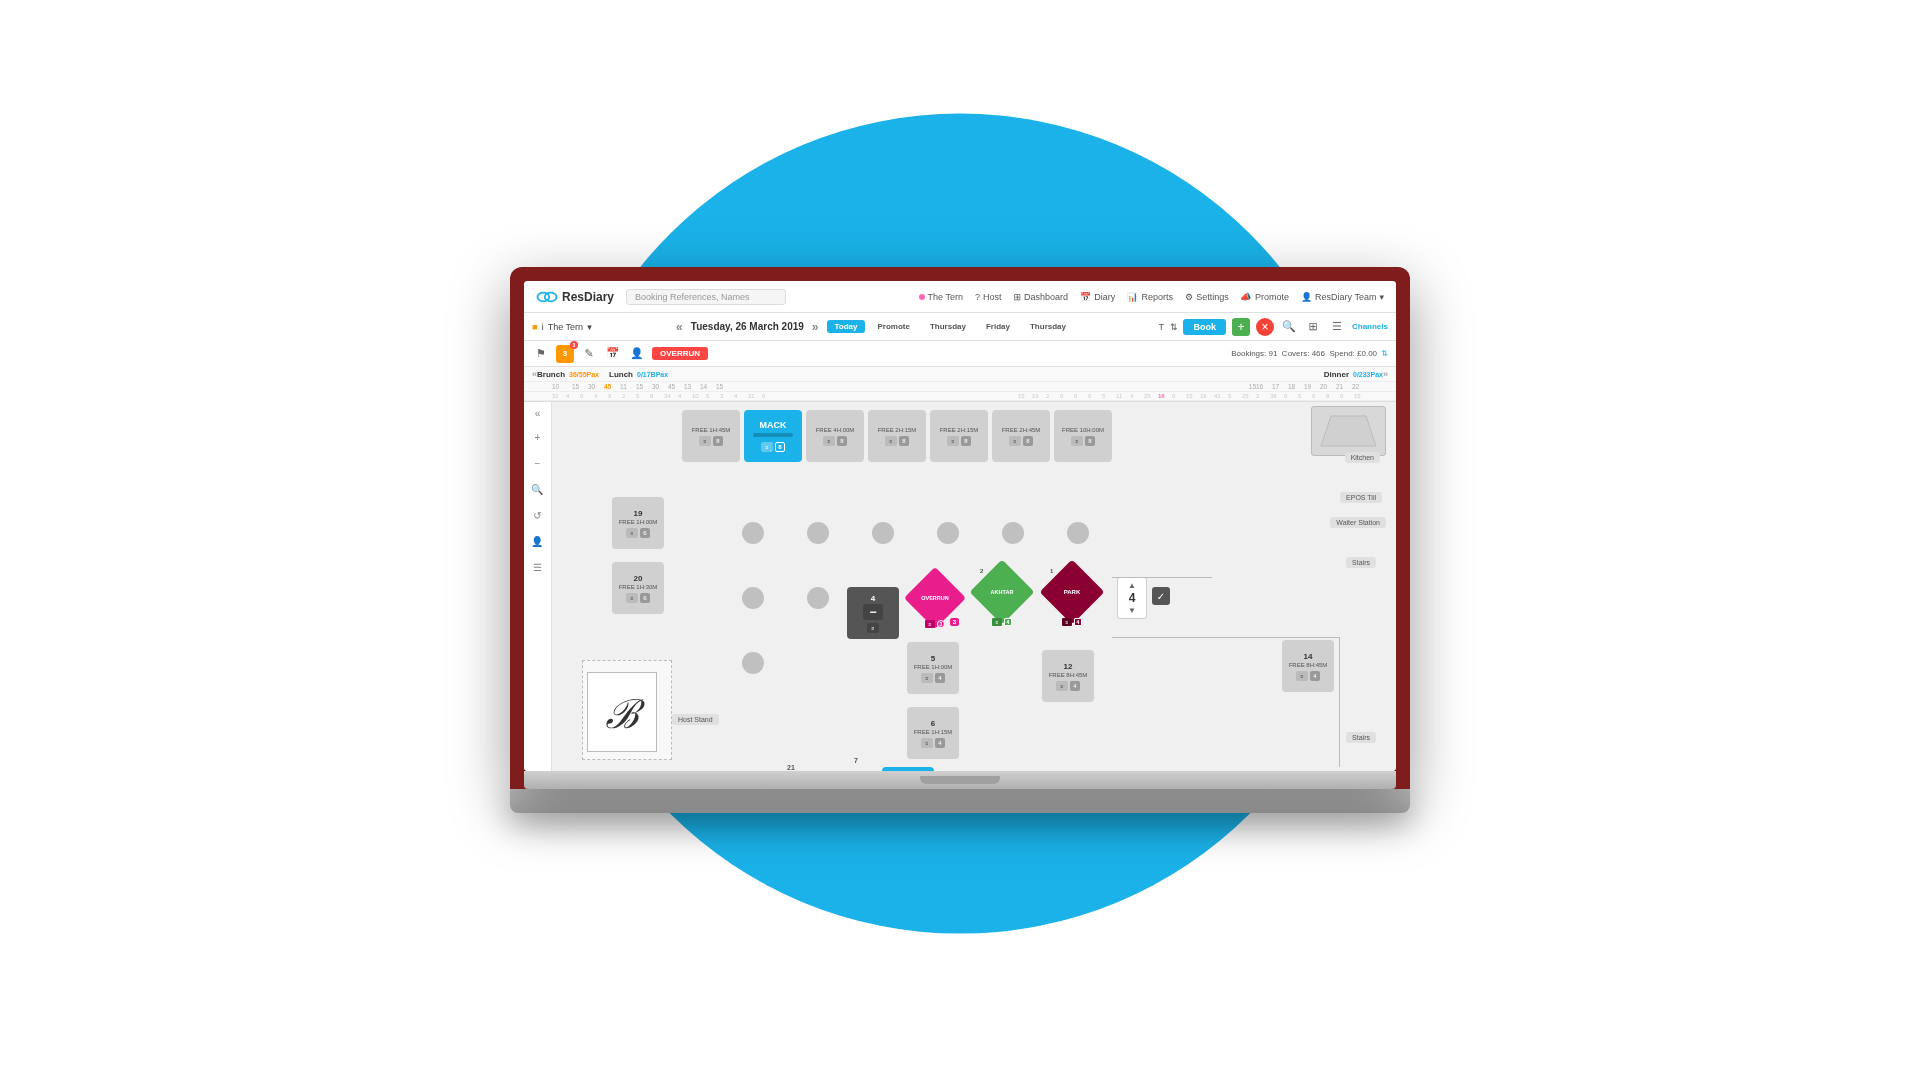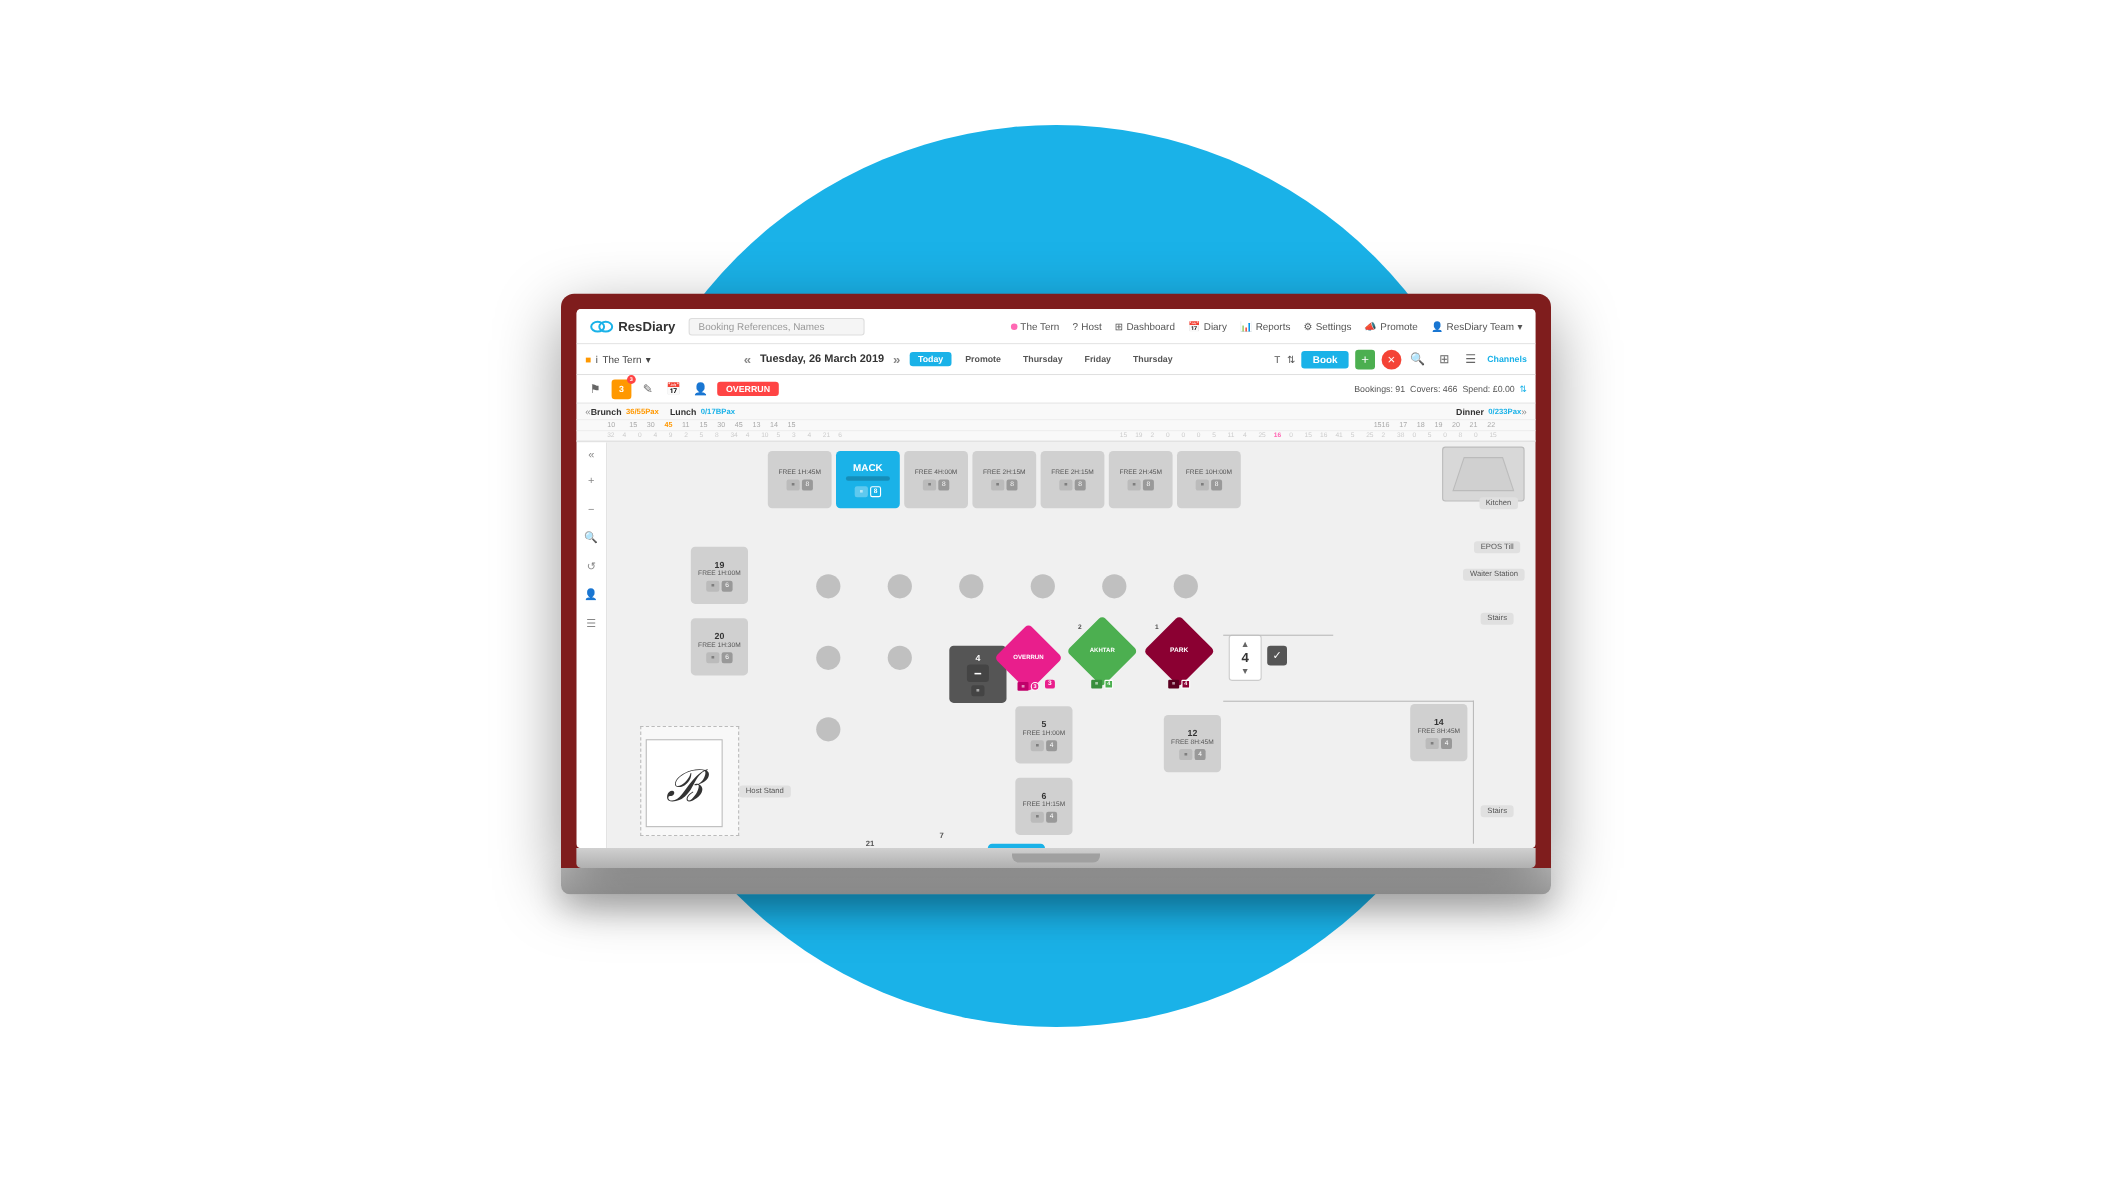--- a/index.html
+++ b/index.html
@@ -309,21 +309,20 @@
       position: absolute;
       background: #d0d0d0;
       border-radius: 4px;
       display: flex;
       flex-direction: column;
       align-items: center;
       justify-content: center;
       font-size: 7px;
       color: #444;
       text-align: center;
-      margin-left: 16px;
     }
 
     .table-card-inner {
       width: 100%;
       padding: 4px;
       display: flex;
       flex-direction: column;
       align-items: center;
       gap: 1px;
     }

